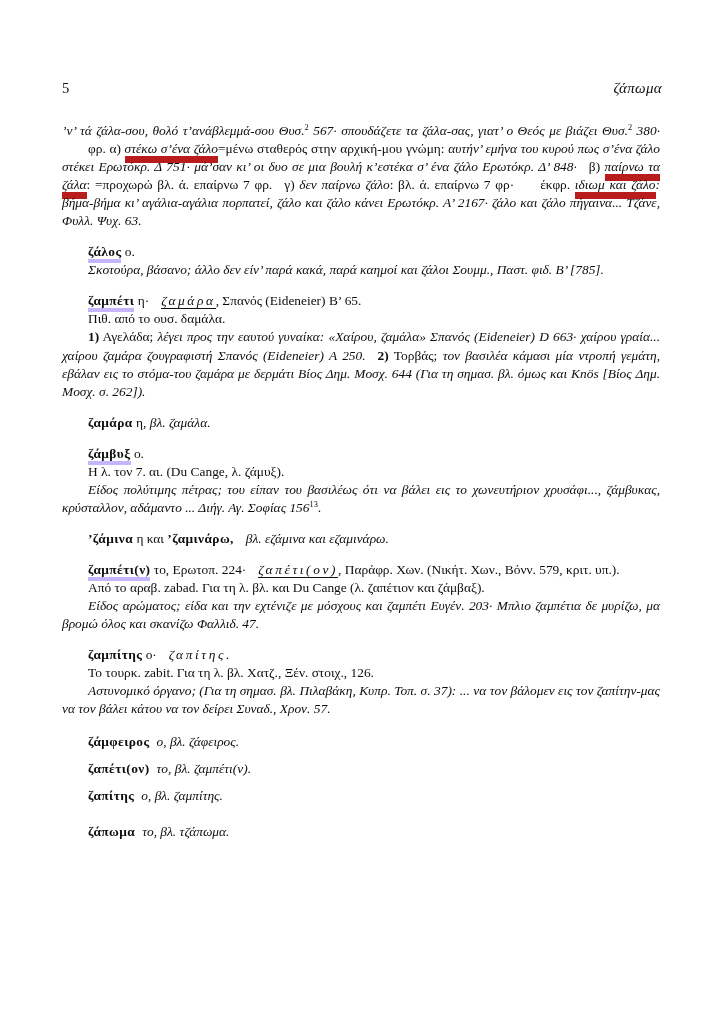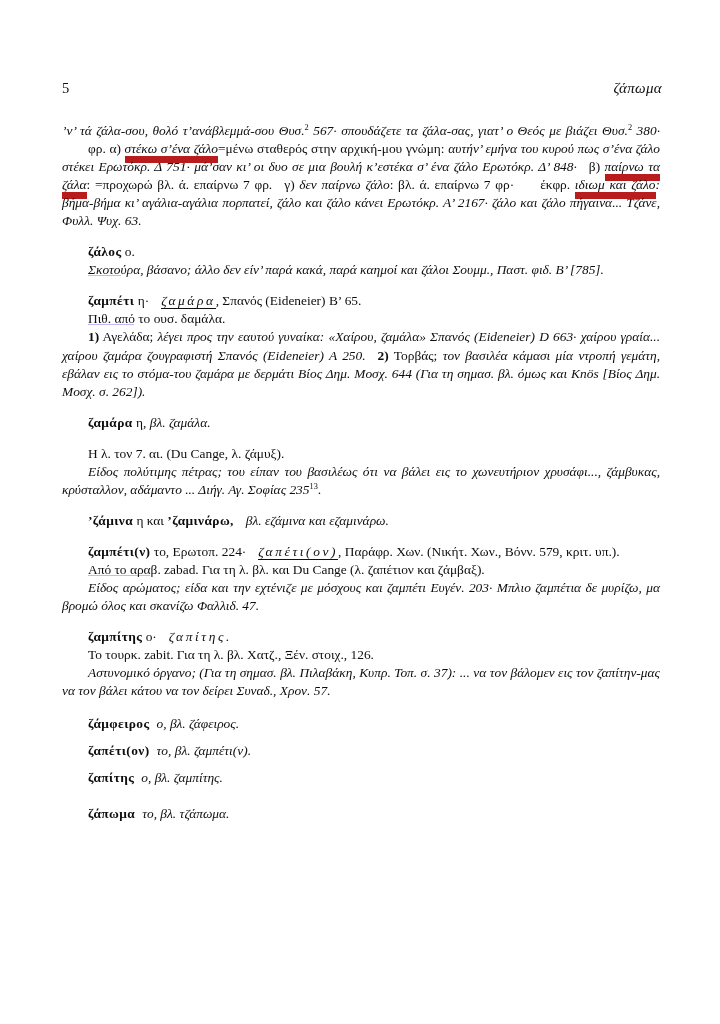--- a/index.html
+++ b/index.html
@@ -64,22 +64,22 @@
   .gap-s { height: 9px; }
   .gap-m { height: 13px; }
   .gap-l { height: 15px; }
 
   
   .hw {            
     font-weight: bold;
     letter-spacing: 0.4px;
   }
   .hw.u {
-    border-bottom: 1px solid #c4b5fd;
-    padding-bottom: 16px;
+    border-bottom: 4px solid #c4b5fd;
+    padding-bottom: 0px;
   }
   .it { font-style: italic; }
   .rm { font-style: normal; }
   .sp {            
     font-style: italic;
     letter-spacing: 2.6px;
   }
   .sp.u { border-bottom: 1px solid #111; }
   .ul { border-bottom: 7px solid #b91c1c; }
   .bno { font-weight: bold; font-style: normal; }
@@ -134,22 +134,24 @@
 
     <div class="blk">
       <p class="lemma"><span class="hw">ζαμάρα</span>
         <span class="rm">η,</span>
         <span class="it">βλ. ζαμάλα.</span></p>
     </div>
 
     <div class="gap-m"></div>
 
     <div class="blk">
+      <p class="lemma"><span class="hw u">ζάμβυξ</span>
+        <span class="rm">ο.</span></p>
       <p class="ind">Η λ. τον 7. αι. (Du Cange, λ. ζάμυξ).</p>
-      <p class="ind"><span class="it">Είδος πολύτιμης πέτρας; του είπαν του βασιλέως ότι να βάλει εις το χωνευτήριον χρυσάφι..., ζάμβυκας, κρύσταλλον, αδάμαντο ... Διήγ. Αγ. Σοφίας 235</span><sup>13</sup><span>.</span></p>
+      <p class="ind"><span class="it">Είδος πολύτιμης πέτρας; του είπαν του βασιλέως ότι να βάλει εις το χωνευτήριον χρυσάφι..., ζάμβυκας, κρύσταλλον, αδάμαντο ... Διήγ. Αγ. Σοφίας 156</span><sup>13</sup><span>.</span></p>
     </div>
 
     <div class="gap-m"></div>
 
     <div class="blk">
       <p class="lemma"><span class="hw">’ζάμινα</span>
         <span class="rm">η και</span>
         <span class="hw">’ζαμινάρω,</span><span class="sep-s"></span><span class="it">βλ. εζάμινα και εζαμινάρω.</span></p>
     </div>
 

